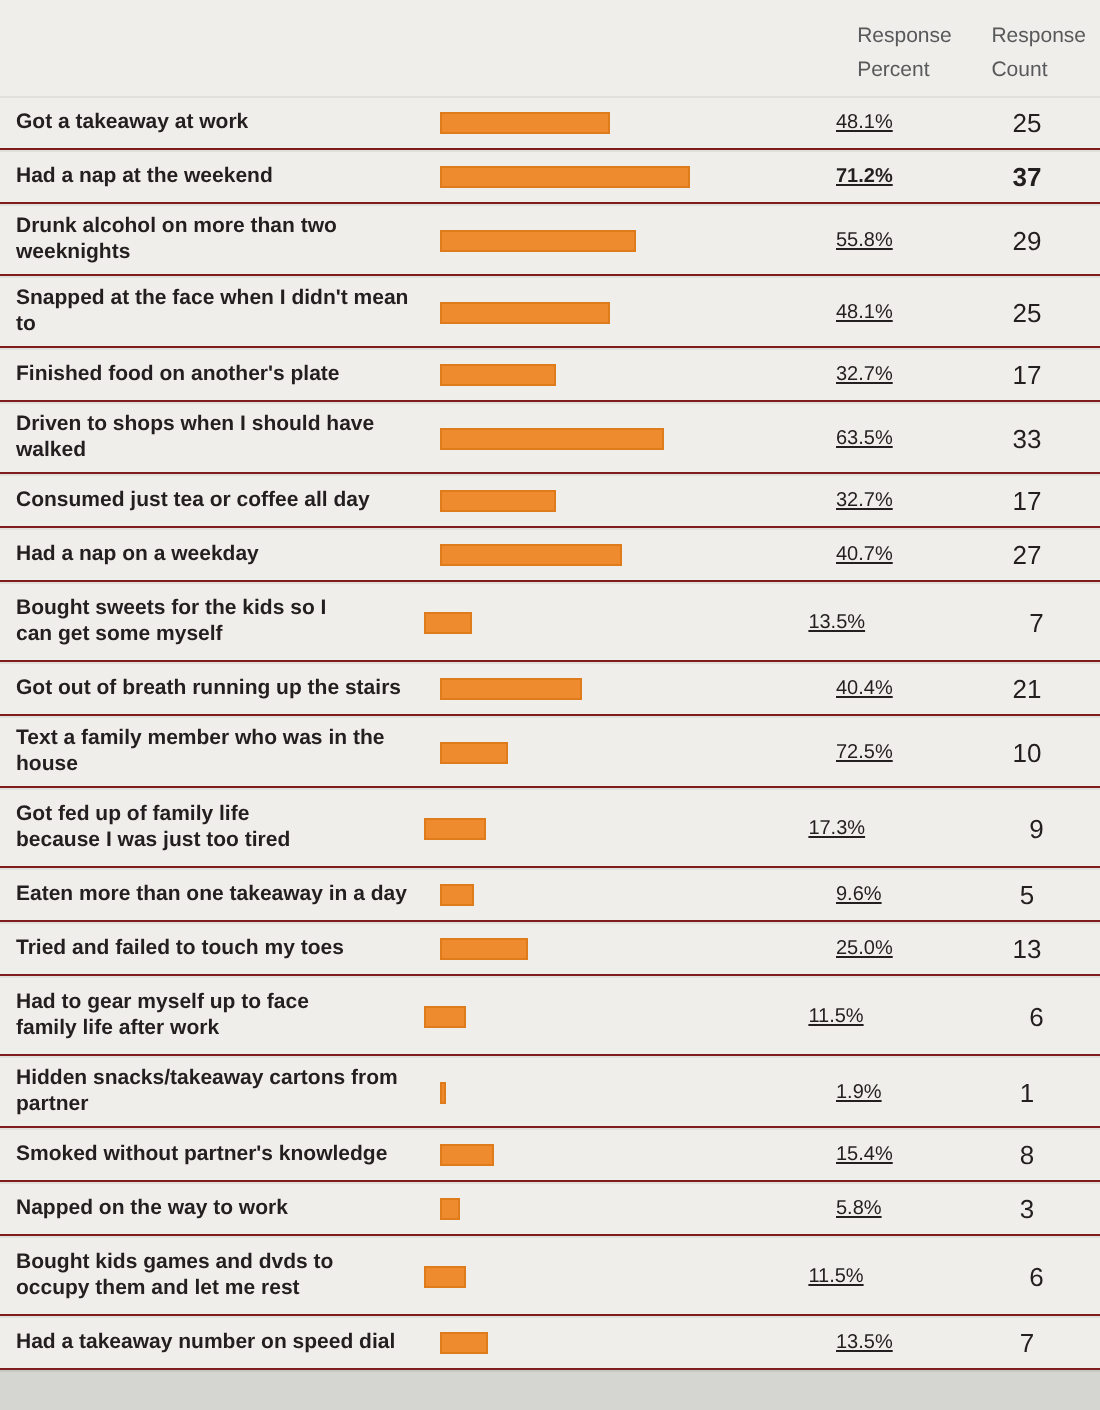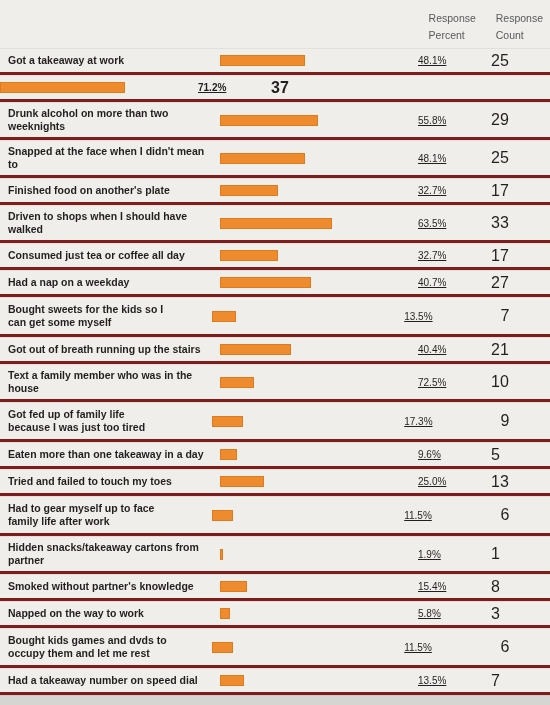--- a/index.html
+++ b/index.html
@@ -44,21 +44,21 @@
     color: #58595b;
     line-height: 17px;
   }
   .h-pct span, .h-cnt span { display: block; }
 
   
   .row {
     display: flex;
     align-items: center;
     border-top: 1px solid #e2e0dc;
-    border-bottom: 3px solid #7f1d1d;
+    border-bottom: 1px solid #7f1d1d;
     min-height: 27px;
     box-sizing: border-box;
     background: #f0eeea;
   }
   .row.two-line { min-height: 40px; gap: 36px; }
 
   .cell-label {
     width: 220px;
     padding: 4px 8px 4px 8px;
     box-sizing: border-box;
@@ -85,22 +85,22 @@
     box-sizing: border-box;
     padding-right: 14px;
     font-size: 10px;
     color: #231f20;
     text-decoration: underline;
   }
   .cell-cnt {
     width: 59px;
     box-sizing: border-box;
     padding-right: 14px;
-    text-align: left;
-    font-size: 16px;
+    text-align: center;
+    font-size: 13px;
     color: #231f20;
   }
   .row.highlight .cell-pct,
   .row.highlight .cell-cnt { font-weight: bold; }
 
   
   .footer {
     background: #d5d5d2;
     border-top: 1px solid #c8c8c4;
     padding-top: 12px;
@@ -134,20 +134,21 @@
   <div id="rows-container">
       <div class="row">
         <div class="cell-label">Got a takeaway at work</div>
         <div class="cell-bar">
           <div class="bar" style="width: 84.656px; background: rgb(237, 139, 46); border-color: rgb(224, 123, 28);"></div>
         </div>
         <div class="cell-pct">48.1%</div>
         <div class="cell-cnt">25</div>
       </div>
       <div class="row highlight">
+        <div class="cell-label">Had a nap at the weekend</div>
         <div class="cell-bar">
           <div class="bar" style="width: 125.312px; background: rgb(237, 139, 46); border-color: rgb(224, 123, 28);"></div>
         </div>
         <div class="cell-pct">71.2%</div>
         <div class="cell-cnt">37</div>
       </div>
       <div class="row">
         <div class="cell-label">Drunk alcohol on more than two weeknights</div>
         <div class="cell-bar">
           <div class="bar" style="width: 98.208px; background: rgb(237, 139, 46); border-color: rgb(224, 123, 28);"></div>

